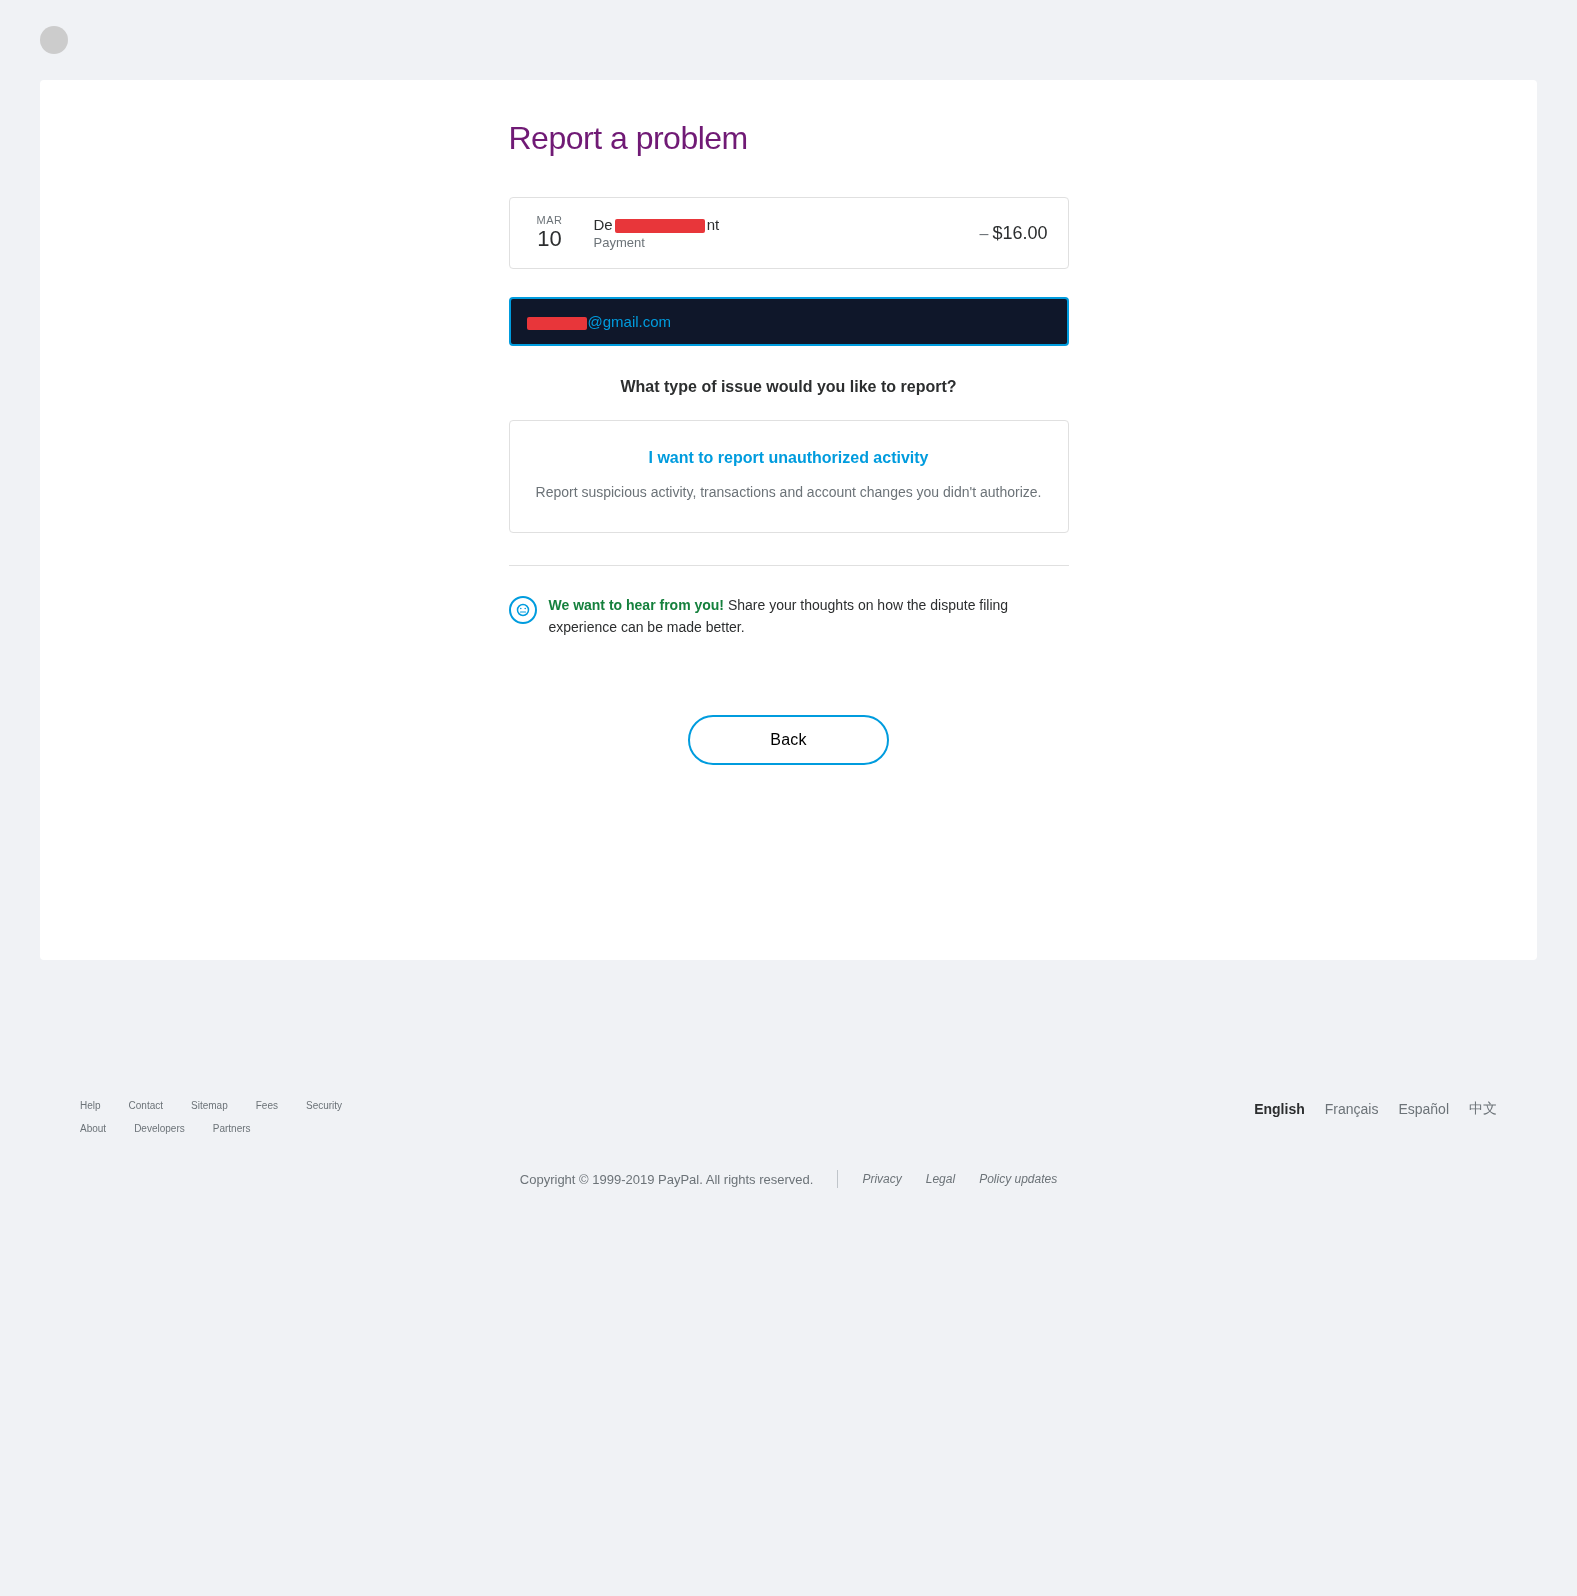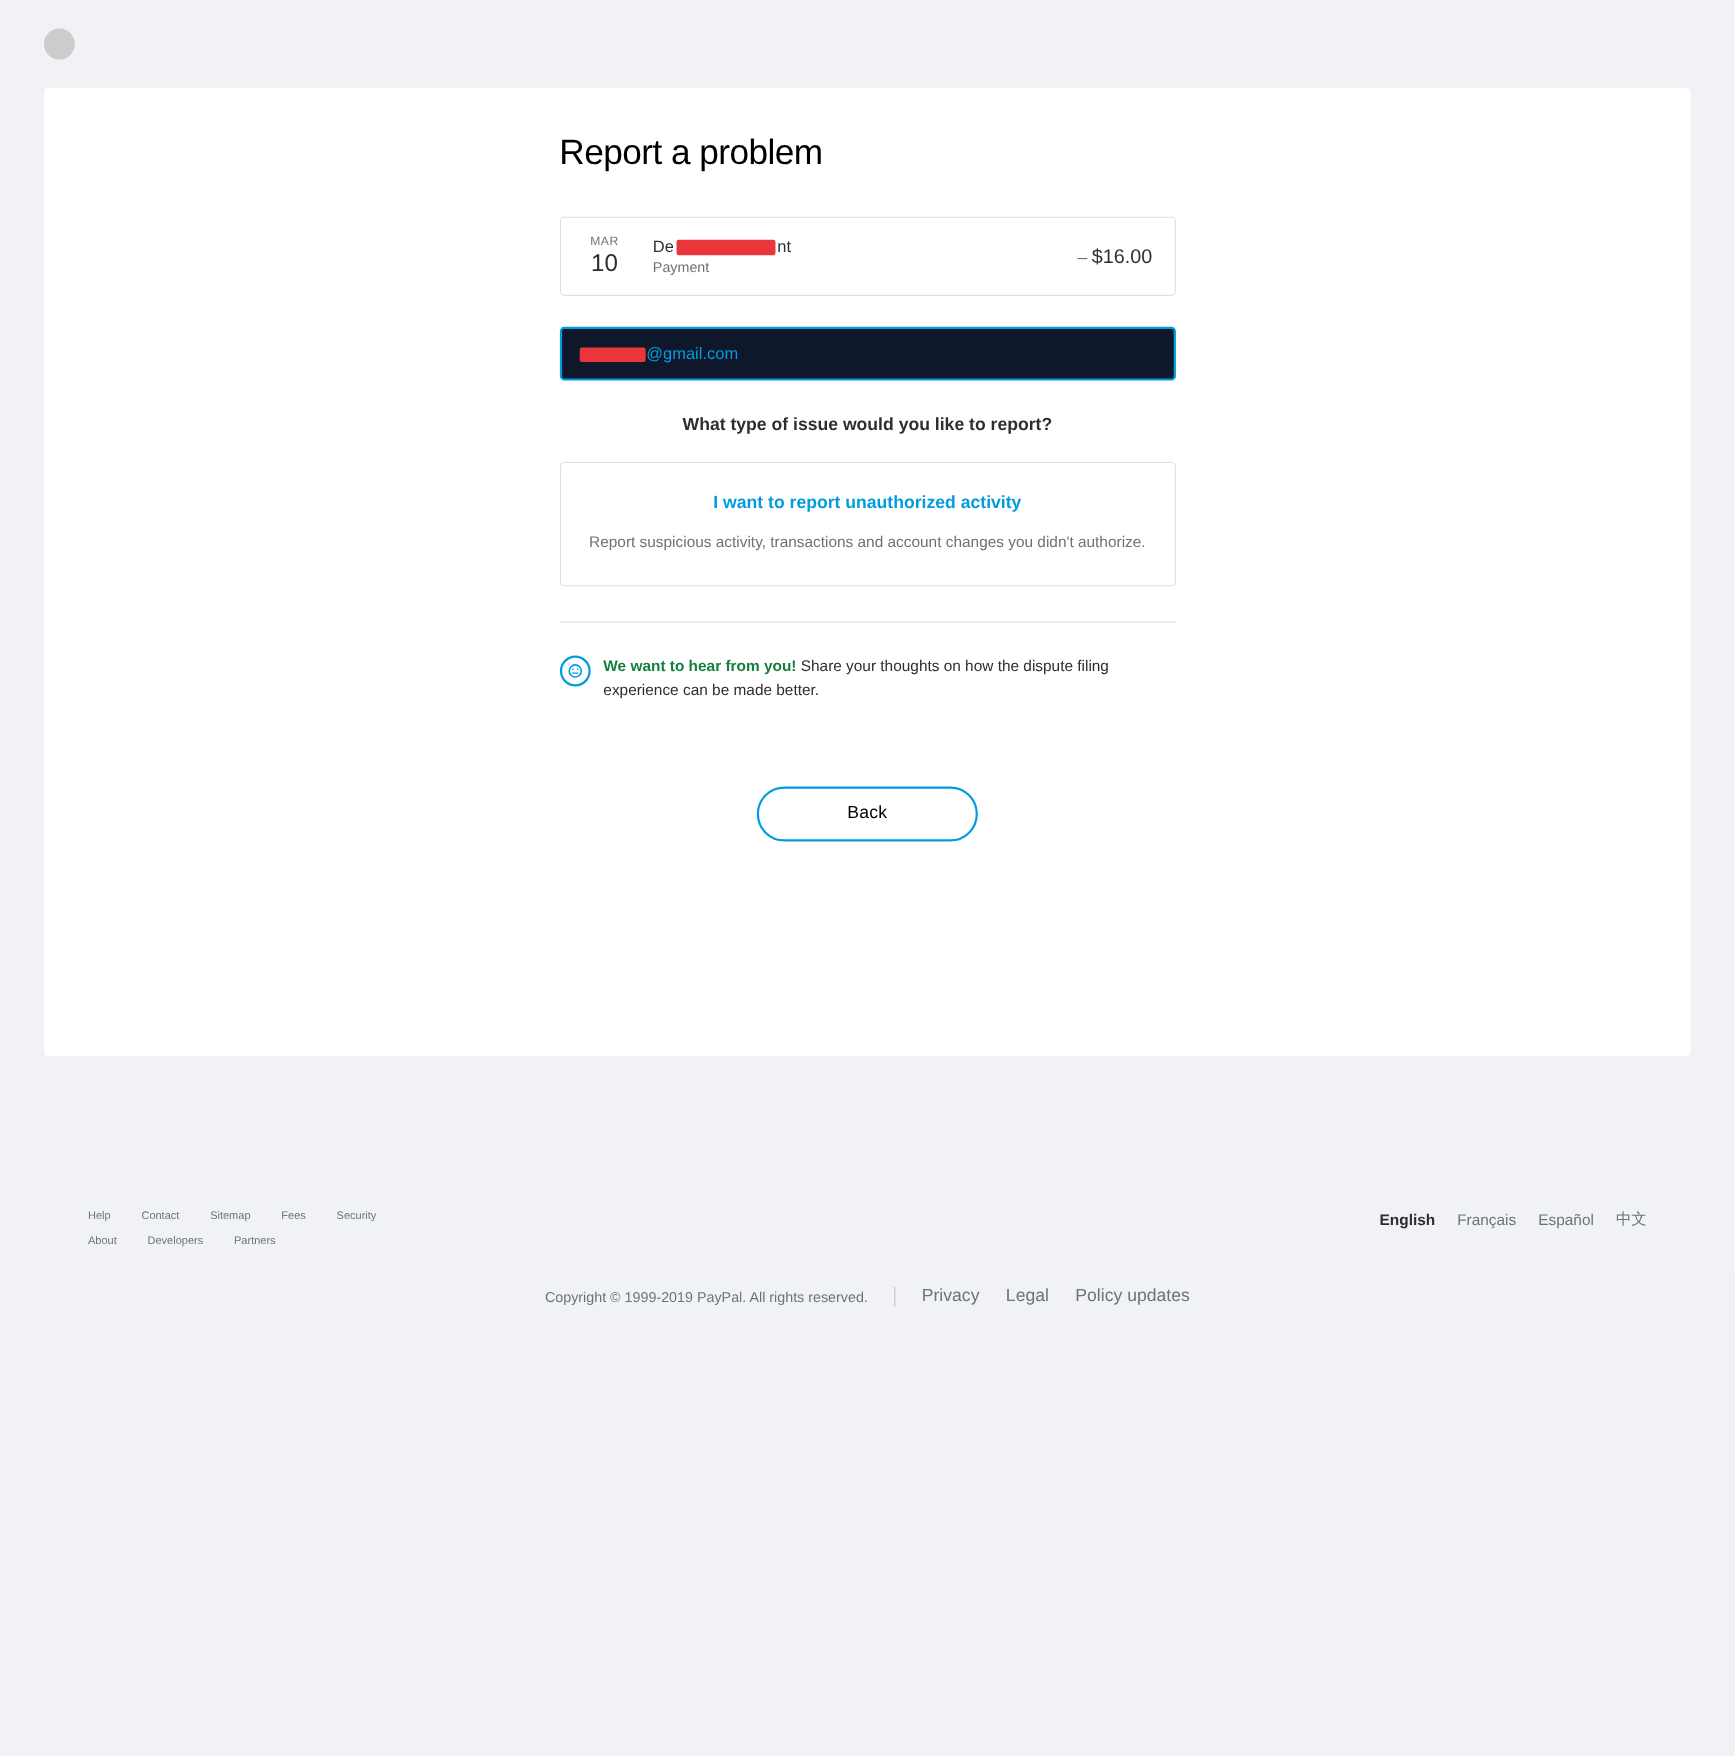--- a/index.html
+++ b/index.html
@@ -36,21 +36,21 @@
 
     .content-area {
       max-width: 600px;
       margin: 0 auto;
       padding: 0 20px;
     }
 
     .page-title {
       font-size: 32px;
       font-weight: 300;
-      color: #000000;
+      color: #701a75;
       margin-bottom: 40px;
       letter-spacing: -0.5px;
     }
 
     
     .transaction-card {
       border: 1px solid #e0e0e0;
       border-radius: 4px;
       padding: 16px 20px;
       display: flex;
@@ -271,24 +271,25 @@
     .footer-copy {
       font-size: 13px;
       color: #6c7378;
     }
     .footer-divider-v {
       width: 1px;
       height: 18px;
       background: #c0c5ca;
     }
     .footer-bottom-link {
-      font-size: 16px;
+      font-size: 12px;
       color: #6c7378;
       cursor: pointer;
       text-decoration: none;
+      font-style: italic;
     }
   </style>
 </head>
 <body>
 
 <div class="top-nav">
   <div class="nav-logo"></div>
 </div>
 
 <div class="main-container">

